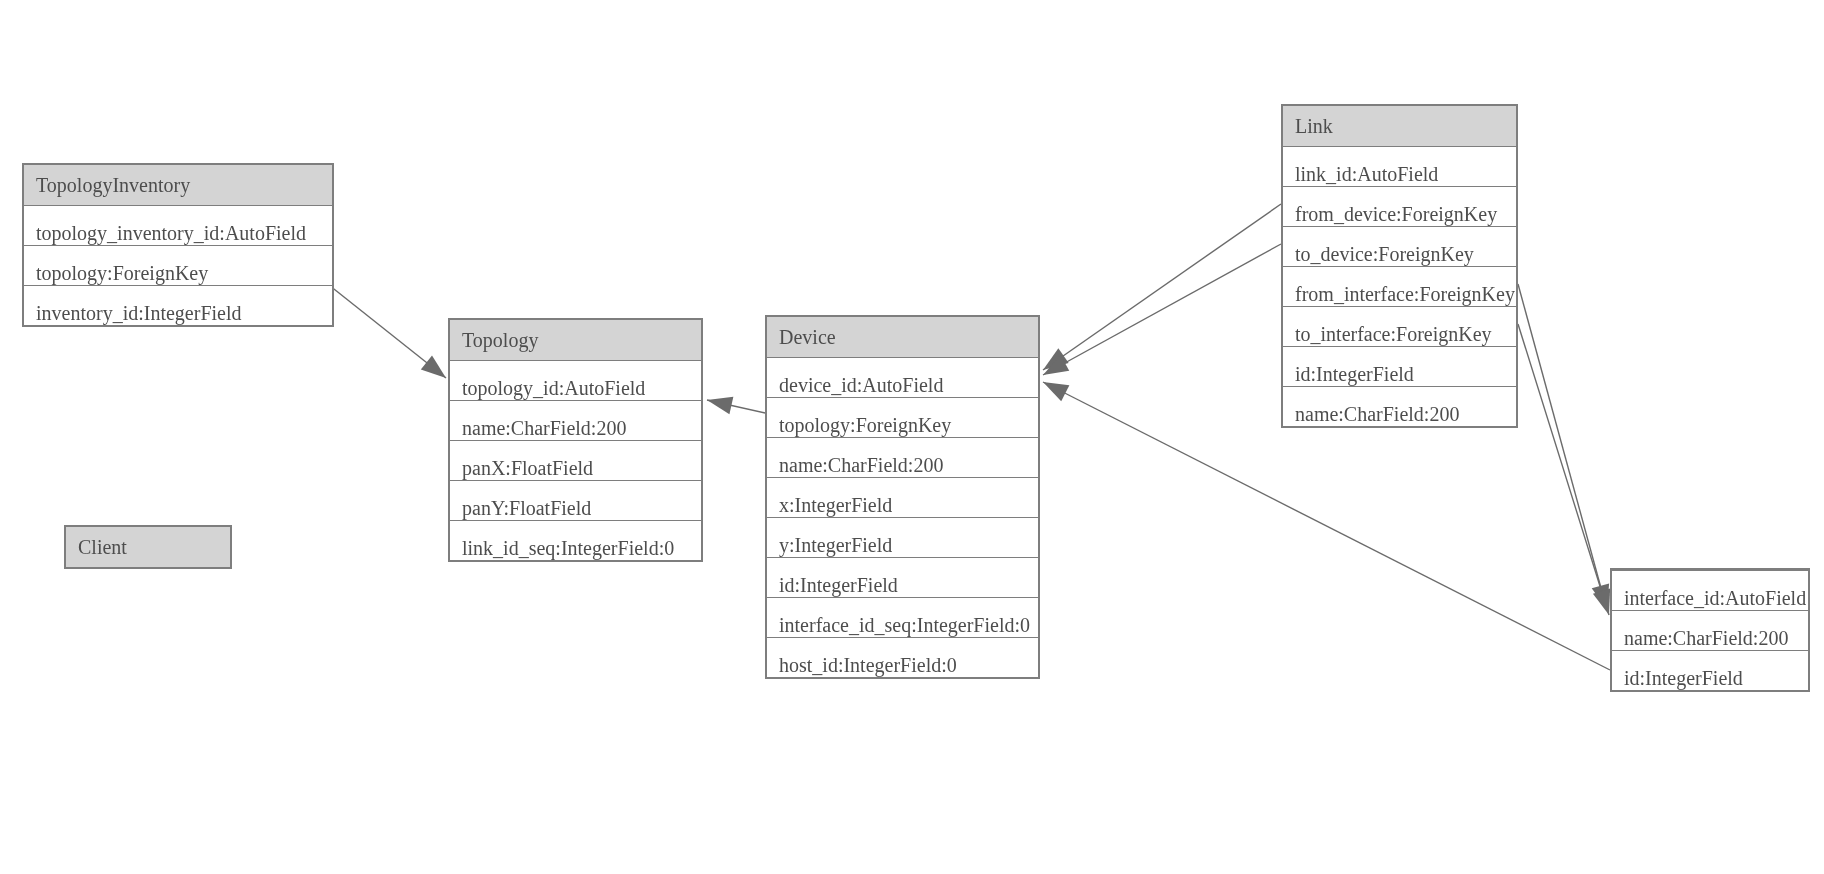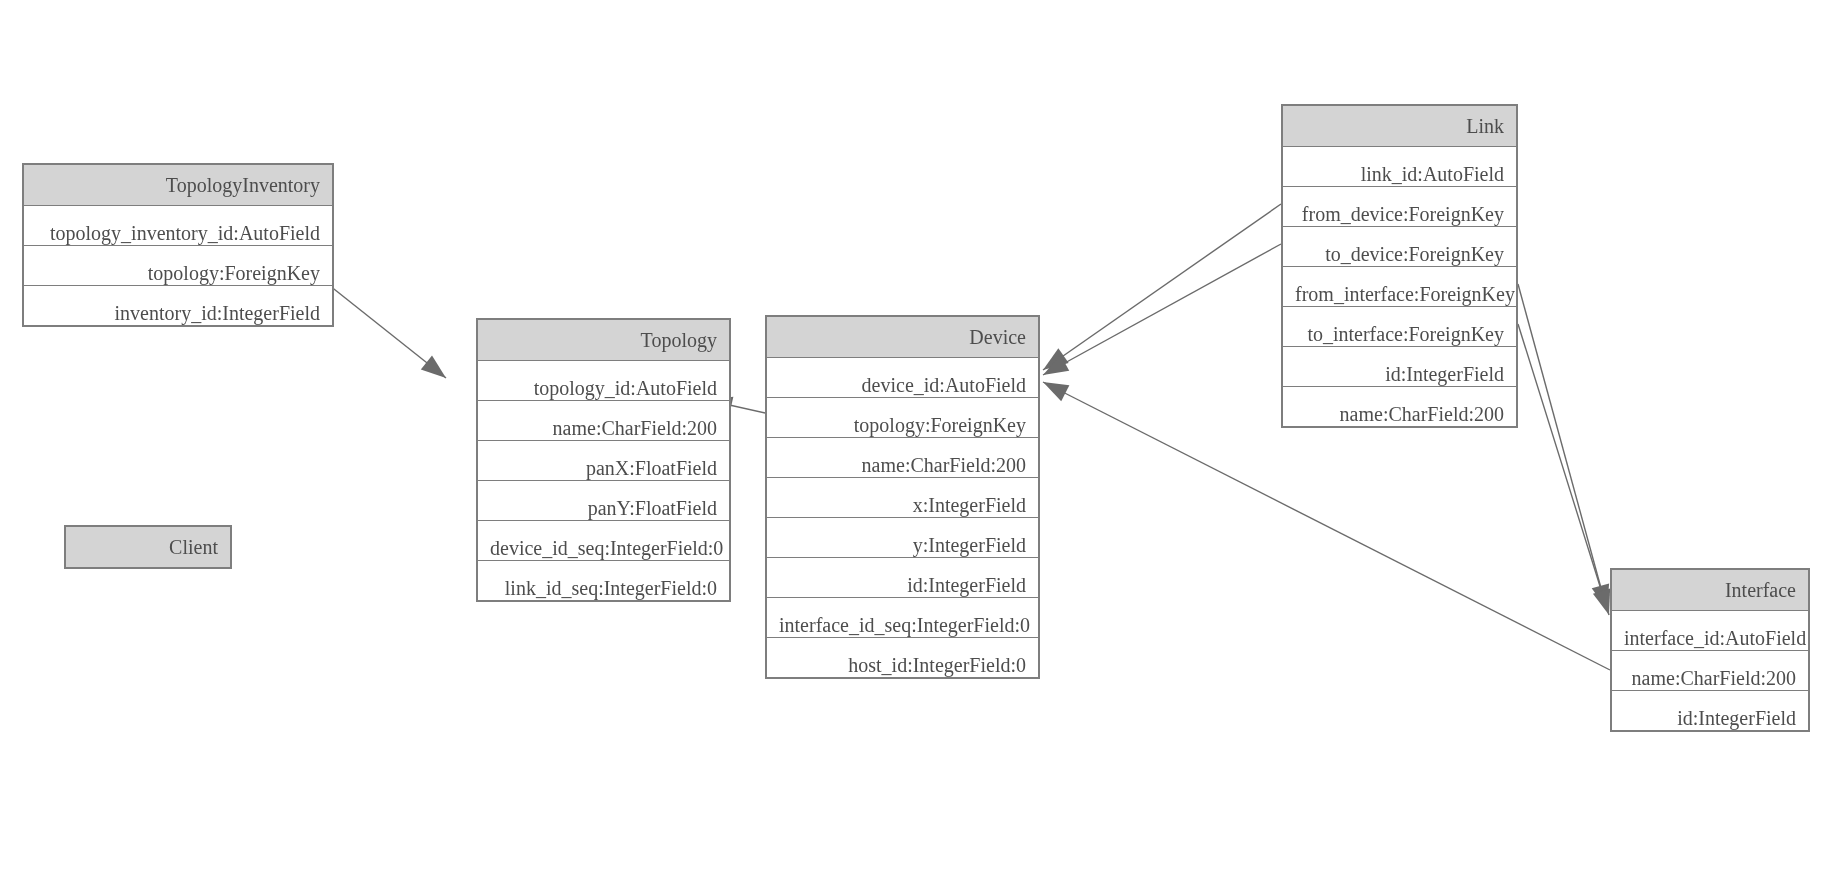--- a/index.html
+++ b/index.html
@@ -18,21 +18,20 @@
     z-index: 1;
   }
   .entity {
     position: absolute;
     z-index: 2;
     background: #ffffff;
     border: 2px solid #7e7e7e;
     box-sizing: border-box;
     font-size: 20px;
     color: #4d4d4d;
-    text-align: right;
   }
   .entity-header {
     height: 40px;
     line-height: 40px;
     padding: 0 12px;
     background: #d4d4d4;
     white-space: nowrap;
     overflow: hidden;
   }
   .entity-row {
@@ -40,21 +39,21 @@
     line-height: 39px;
     box-sizing: border-box;
     padding: 8px 12px;
     border-top: 1px solid #7e7e7e;
     background: #ffffff;
     white-space: nowrap;
     overflow: hidden;
   }
   
   #entity-topologyinventory { left: 22px;   top: 163px; width: 312px; }
-  #entity-topology          { left: 448px;  top: 318px; width: 255px; margin-left: 28px; }
+  #entity-topology          { left: 448px;  top: 318px; width: 255px; }
   #entity-client            { left: 64px;   top: 525px; width: 168px; }
   #entity-device            { left: 765px;  top: 315px; width: 275px; }
   #entity-link              { left: 1281px; top: 104px; width: 237px; }
   #entity-interface         { left: 1610px; top: 568px; width: 200px; }
   .edge {
     fill: none;
     stroke: #6b6b6b;
     stroke-width: 1.4;
   }
 </style>
@@ -84,21 +83,20 @@
     <div class="entity-row">topology:ForeignKey</div>
     <div class="entity-row">inventory_id:IntegerField</div>
   </div>
 
   <div class="entity" id="entity-topology">
     <div class="entity-header">Topology</div>
     <div class="entity-row">topology_id:AutoField</div>
     <div class="entity-row">name:CharField:200</div>
     <div class="entity-row">panX:FloatField</div>
     <div class="entity-row">panY:FloatField</div>
-    <div class="entity-row">device_id_seq:IntegerField:0</div>
     <div class="entity-row">link_id_seq:IntegerField:0</div>
   </div>
 
   <div class="entity" id="entity-client">
     <div class="entity-header">Client</div>
   </div>
 
   <div class="entity" id="entity-device">
     <div class="entity-header">Device</div>
     <div class="entity-row">device_id:AutoField</div>
@@ -116,19 +114,18 @@
     <div class="entity-row">link_id:AutoField</div>
     <div class="entity-row">from_device:ForeignKey</div>
     <div class="entity-row">to_device:ForeignKey</div>
     <div class="entity-row">from_interface:ForeignKey</div>
     <div class="entity-row">to_interface:ForeignKey</div>
     <div class="entity-row">id:IntegerField</div>
     <div class="entity-row">name:CharField:200</div>
   </div>
 
   <div class="entity" id="entity-interface">
-    <div class="entity-header">Interface</div>
     <div class="entity-row">interface_id:AutoField</div>
     <div class="entity-row">name:CharField:200</div>
     <div class="entity-row">id:IntegerField</div>
   </div>
 
 </div>
 
 </body></html>

